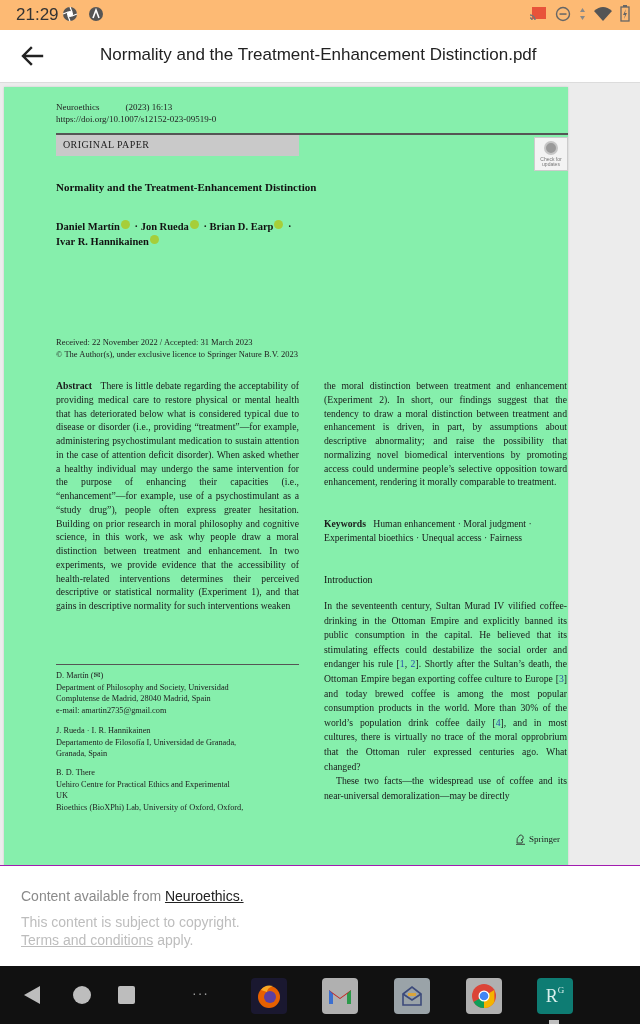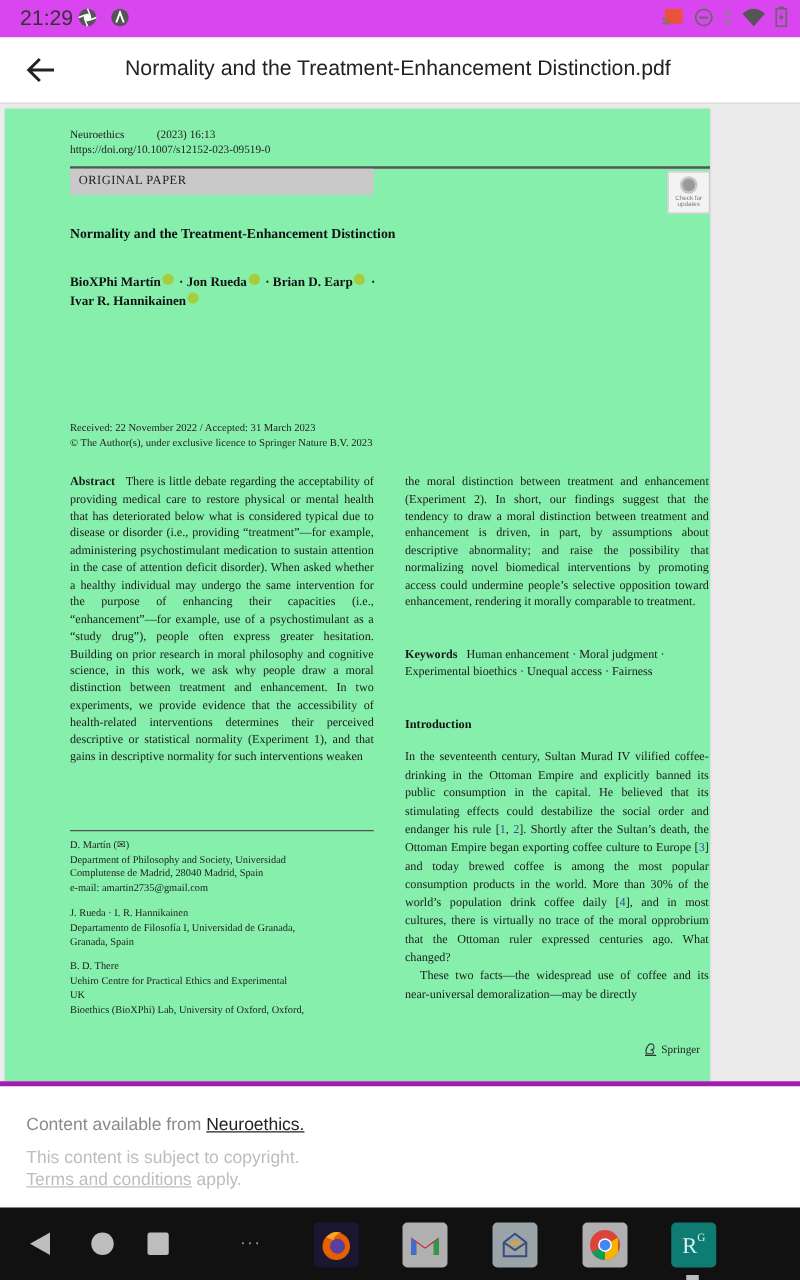--- a/index.html
+++ b/index.html
@@ -1,20 +1,20 @@
 <!DOCTYPE html>
 <html><head>
   <meta charset="utf-8">
   <style>
     * { box-sizing: border-box; margin: 0; padding: 0; }
     html, body { width: 640px; height: 1024px; overflow: hidden; background: #ffffff; }
     body { position: relative; font-family: "Liberation Sans", sans-serif; color: #222; }
 
     
-    .statusbar { position: absolute; top: 0; left: 0; width: 640px; height: 30px; background: #d946ef; text-align: right; }
+    .statusbar { position: absolute; top: 0; left: 0; width: 640px; height: 30px; background: #fdba74; text-align: right; }
     .status-time { position: absolute; left: 16px; top: 5px; font-size: 17px; color: #333; font-family: "Liberation Sans", sans-serif; }
     .status-ic { position: absolute; top: 6px; width: 16px; height: 16px; }
     .status-right { position: absolute; right: 10px; top: 5px; display: flex; align-items: center; gap: 8px; }
 
     
     .appbar { position: absolute; top: 30px; left: 0; width: 640px; height: 52px; background: #fff; }
     .back-btn { position: absolute; left: 18px; top: 12px; width: 28px; height: 28px; cursor: pointer; }
     .app-title { position: absolute; left: 100px; top: 15px; font-size: 17px; color: #222; white-space: nowrap; }
 
     
@@ -43,29 +43,29 @@
     .b { font-weight: bold; }
     .cite { color: #2a4fa8; }
 
     .aff-rule { position: absolute; left: 52px; top: 577px; width: 243px; height: 1px; background: #555; }
     .aff { position: absolute; left: 52px; font-size: 8.3px; line-height: 11.5px; color: #222; width: 243px; }
     .aff1 { top: 583px; }
     .aff2 { top: 638px; }
     .aff3 { top: 680px; }
 
     .keywords { position: absolute; left: 320px; top: 430px; width: 245px; font-size: 9.7px; line-height: 14px; color: #1a1a1a; }
-    .intro-h { position: absolute; left: 320px; top: 487px; font-size: 9.8px; font-weight: bold; color: #111; }
+    .intro-h { position: absolute; left: 320px; top: 487px; font-size: 9.8px; font-weight: normal; color: #111; }
     .intro-text { position: absolute; left: 320px; top: 512px; width: 243px; font-size: 9.7px; line-height: 14.6px; text-align: justify; color: #1a1a1a; }
     .indent { text-indent: 12px; }
 
     .published { position: absolute; left: 52px; top: 748px; font-size: 8.5px; color: #222; margin-top: 36px; }
     .springer { position: absolute; left: 511px; top: 746px; font-size: 9px; color: #222; display: flex; align-items: center; gap: 3px; }
 
     
-    .info-card { position: absolute; top: 865px; left: 0; width: 640px; height: 81px; background: #fff; border-top: 4px solid #a21caf; font-family: "Liberation Sans", sans-serif; }
+    .info-card { position: absolute; top: 865px; left: 0; width: 640px; height: 81px; background: #fff; border-top: 1px solid #a21caf; font-family: "Liberation Sans", sans-serif; }
     .info-source { position: absolute; left: 21px; top: 22px; font-size: 14px; color: #8a8a8a; }
     .info-source a { color: #222; text-decoration: underline; cursor: pointer; }
     .info-copy { position: absolute; left: 21px; top: 47px; font-size: 14px; color: #bdbdbd; line-height: 18px; }
     .info-copy a { color: #bdbdbd; text-decoration: underline; cursor: pointer; }
 
     
     .navbar { position: absolute; top: 966px; left: 0; width: 640px; height: 58px; background: #111; }
     .nav-btn { position: absolute; cursor: pointer; }
     .nav-back { left: 24px; top: 20px; width: 0; height: 0; border-top: 9px solid transparent; border-bottom: 9px solid transparent; border-right: 16px solid #bdbdbd; }
     .nav-home { left: 73px; top: 20px; width: 18px; height: 18px; border-radius: 50%; background: #bdbdbd; }
@@ -135,21 +135,21 @@
       <span class="orig-label">ORIGINAL PAPER</span>
     </div>
     <div class="check-badge">
       <div class="check-circle"></div>
       <div class="check-text">Check for updates</div>
     </div>
 
     <div class="paper-title">Normality and the Treatment-Enhancement Distinction</div>
 
     <div class="authors">
-      <span>BioXPhi Martín</span><span class="orcid"></span> · <span>Jon Rueda</span><span class="orcid"></span> · <span>Brian D. Earp</span><span class="orcid"></span> ·<br>
+      <span>Daniel Martín</span><span class="orcid"></span> · <span>Jon Rueda</span><span class="orcid"></span> · <span>Brian D. Earp</span><span class="orcid"></span> ·<br>
       <span>Ivar R. Hannikainen</span><span class="orcid"></span>
     </div>
 
     <div class="received">
       <div>Received: 22 November 2022 / Accepted: 31 March 2023</div>
       <div>© The Author(s), under exclusive licence to Springer Nature B.V. 2023</div>
     </div>
 
     <div class="col col-left">
       <span class="b">Abstract</span>&nbsp;&nbsp;&nbsp;<span>There is little debate regarding the acceptability of providing medical care to restore physical or mental health that has deteriorated below what is considered typical due to disease or disorder (i.e., providing “treatment”—for example, administering psychostimulant medication to sustain attention in the case of attention deficit disorder). When asked whether a healthy individual may undergo the same intervention for the purpose of enhancing their capacities (i.e., “enhancement”—for example, use of a psychostimulant as a “study drug”), people often express greater hesitation. Building on prior research in moral philosophy and cognitive science, in this work, we ask why people draw a moral distinction between treatment and enhancement. In two experiments, we provide evidence that the accessibility of health-related interventions determines their perceived descriptive or statistical normality (Experiment 1), and that gains in descriptive normality for such interventions weaken</span>

